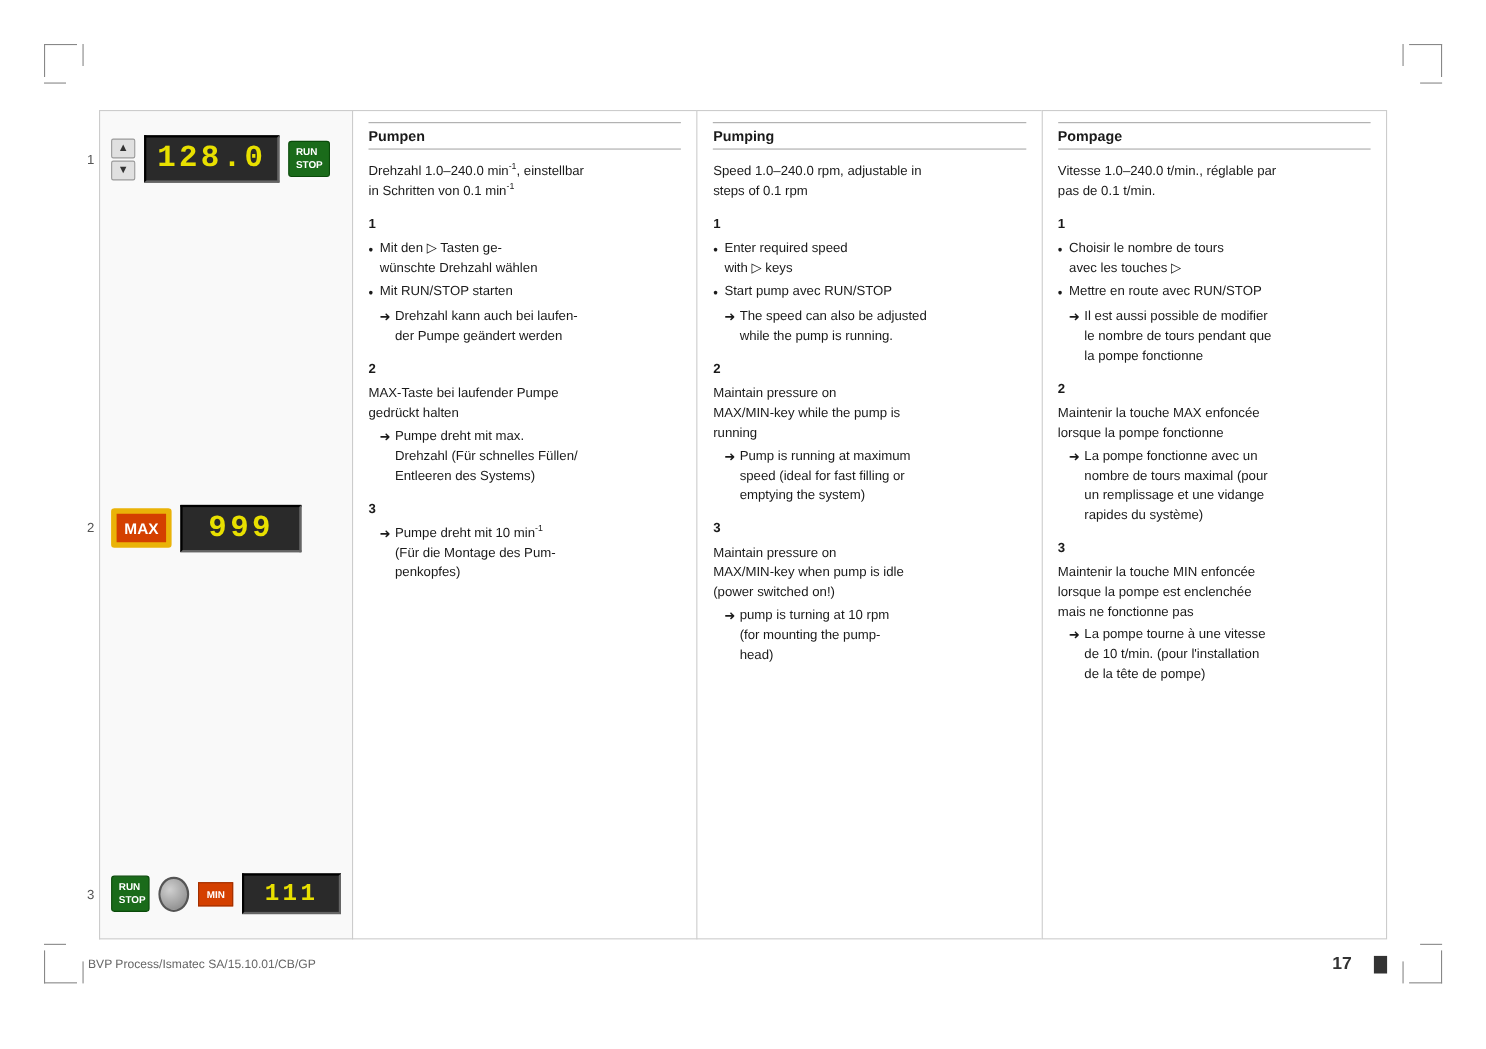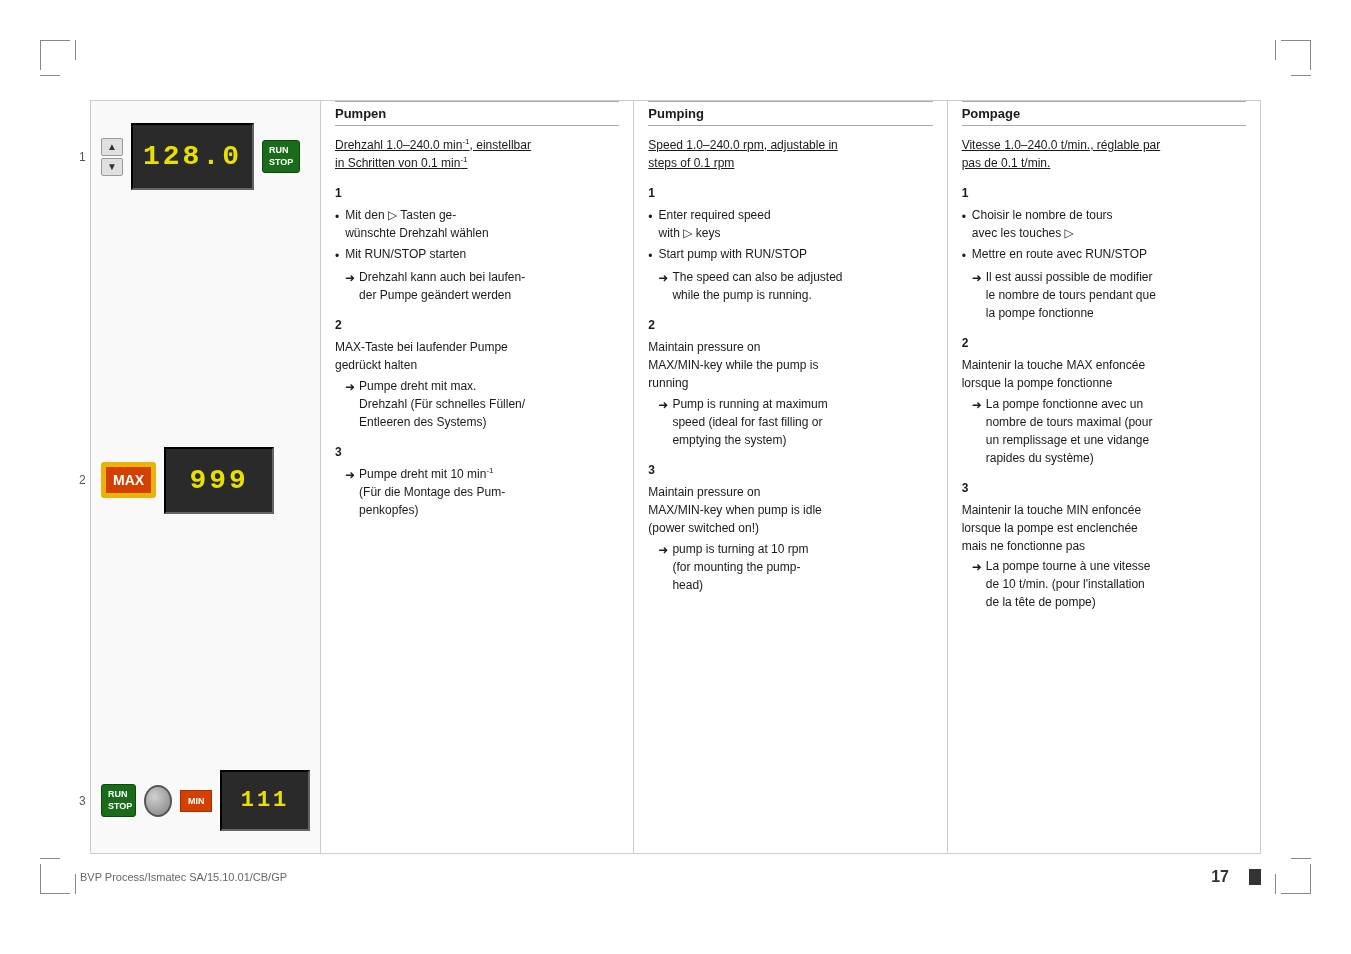--- a/index.html
+++ b/index.html
@@ -83,21 +83,21 @@
       color: #555;
     }
 
     
     .lcd-display {
       background: #2a2a2a;
       color: #e8e000;
       font-family: 'Courier New', monospace;
       font-size: 28px;
       font-weight: bold;
-      padding: 16px 10px;
+      padding: 4px 10px;
       letter-spacing: 3px;
       min-width: 110px;
       text-align: center;
       border: 2px inset #111;
     }
 
     .lcd-display.small {
       font-size: 22px;
       min-width: 90px;
     }
@@ -176,42 +176,41 @@
 
     
     .text-columns {
       flex: 1;
       display: flex;
       flex-direction: row;
     }
 
     .text-column {
       flex: 1;
-      padding: 0 14px;
+      padding: 10px 14px;
       border: 1px solid #ccc;
       border-right: none;
     }
     .text-column:last-child {
       border-right: 1px solid #ccc;
     }
 
     .col-header {
       font-weight: bold;
       font-size: 13px;
       margin-bottom: 10px;
       padding-bottom: 4px;
       border-bottom: 1px solid #aaa;
       border-top: 1px solid #aaa;
       padding-top: 4px;
     }
 
     .col-subtitle {
       font-size: 12px;
       line-height: 1.5;
-      text-decoration: underline;
     }
 
     .section-num {
       font-size: 12px;
       font-weight: bold;
       margin-top: 14px;
       margin-bottom: 6px;
     }
 
     .bullet-item {
@@ -376,21 +375,21 @@
         <div class="col-subtitle">Speed 1.0–240.0 rpm, adjustable in<br>steps of 0.1 rpm</div>
 
         <div class="section-block">
           <div class="section-num">1</div>
           <div class="bullet-item">
             <span class="bullet-dot">•</span>
             <span>Enter required speed<br>with ▷ keys</span>
           </div>
           <div class="bullet-item">
             <span class="bullet-dot">•</span>
-            <span>Start pump with RUN/STOP</span>
+            <span>Start pump avec RUN/STOP</span>
           </div>
           <div class="arrow-item">
             <span class="arrow-sym">➜</span>
             <span>The speed can also be adjusted<br>while the pump is running.</span>
           </div>
         </div>
 
         <div class="section-block">
           <div class="section-num">2</div>
           <div style="font-size:12px;line-height:1.5;margin-bottom:3px;">Maintain pressure on<br>MAX/MIN-key while the pump is<br>running</div>

